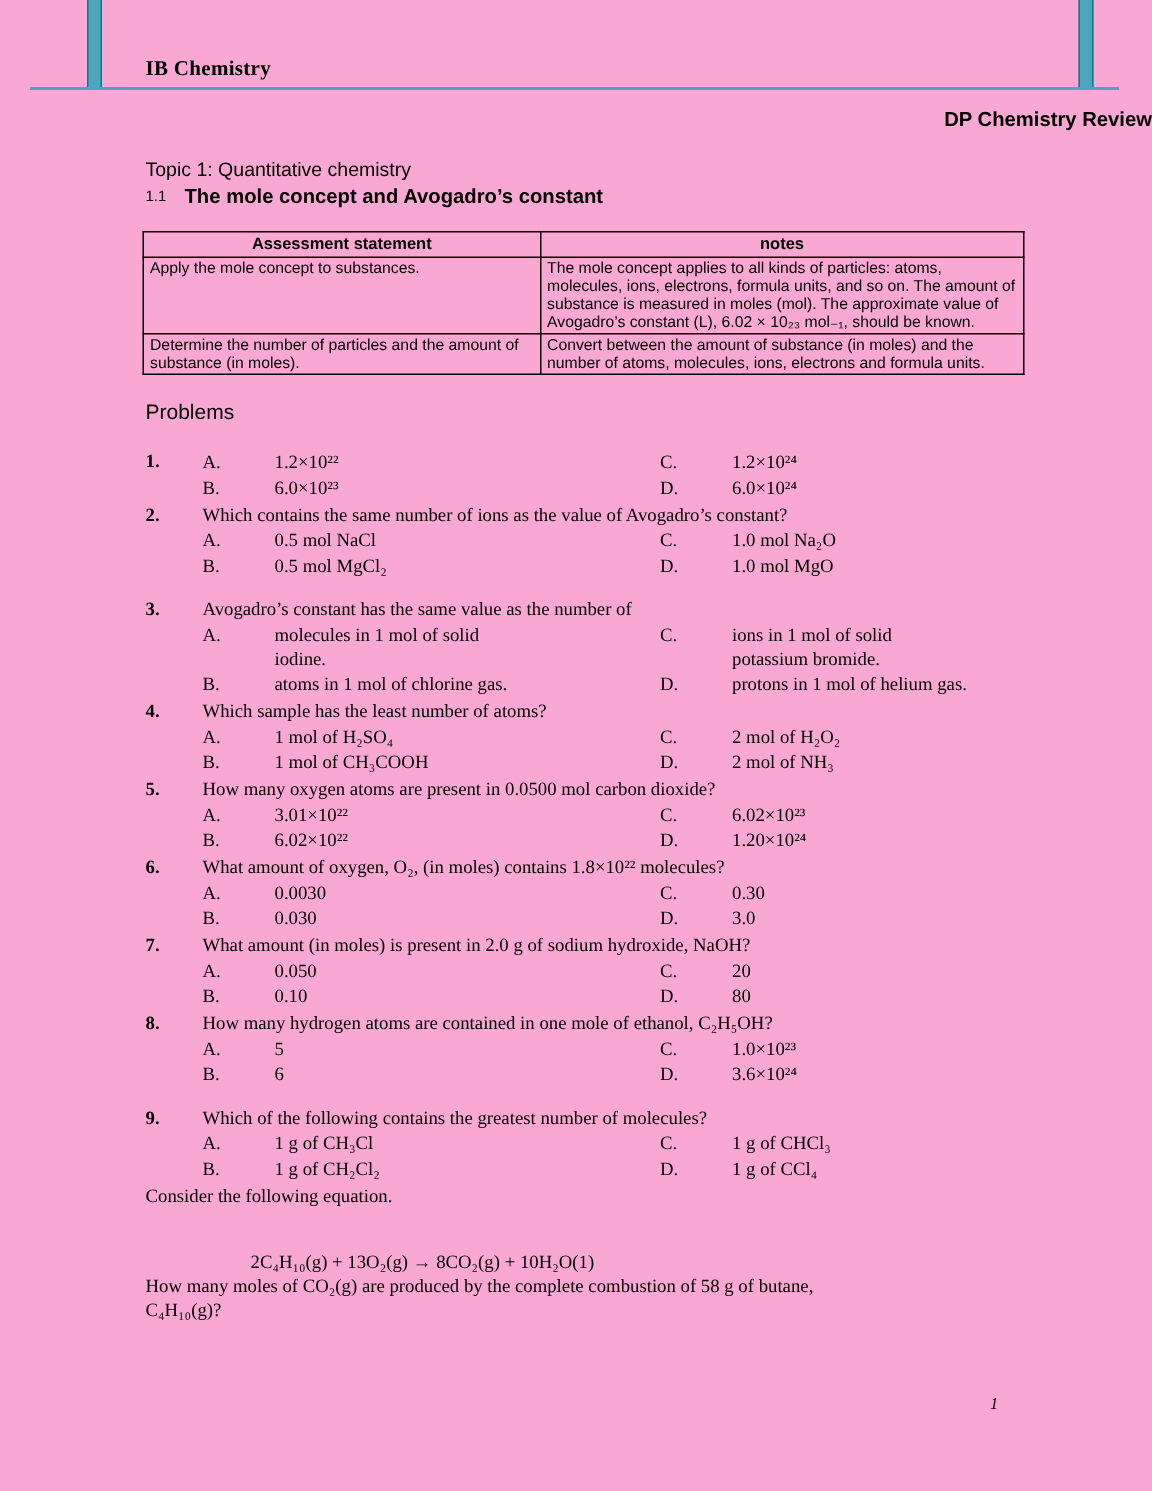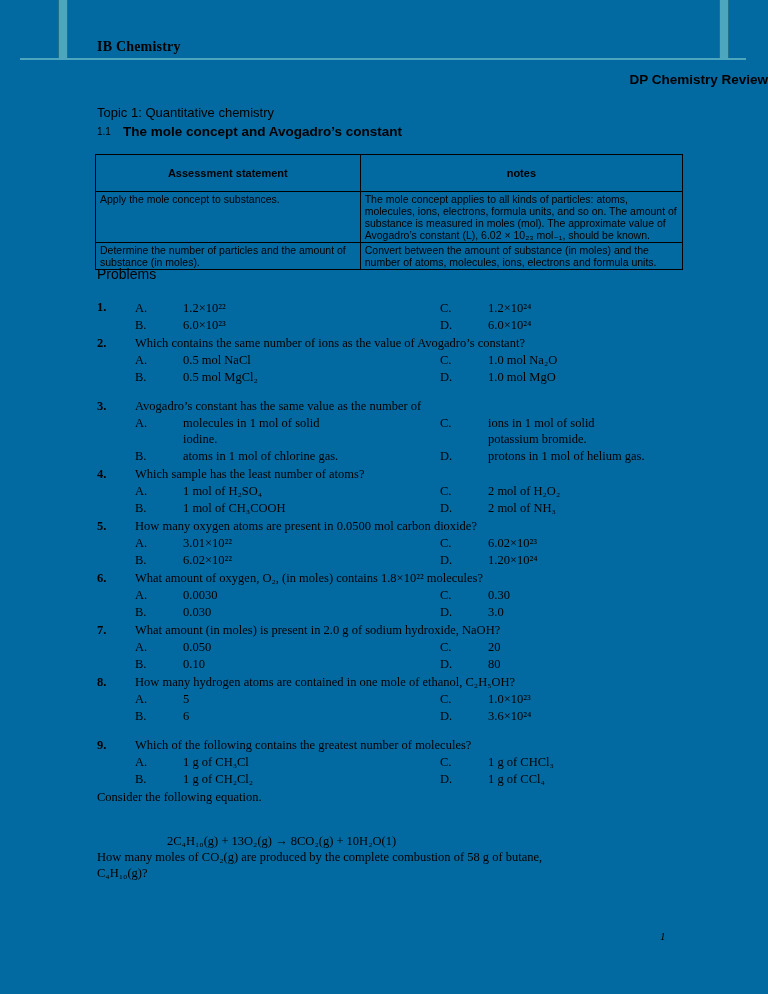--- a/index.html
+++ b/index.html
@@ -1,17 +1,17 @@
 <!DOCTYPE html>
 <html><head>
 <meta charset="utf-8">
 <style>
   html,body { margin:0; padding:0; background:#ffffff; }
   .page {
-    position:relative; width:768px; height:994px; background:#0369a1;
+    position:relative; width:768px; height:994px; background:#f9a8d4;
     color:#000; overflow:hidden;
     font-family:"Liberation Serif","DejaVu Serif",serif;
   }
   .sans { font-family:"Liberation Sans","DejaVu Sans",sans-serif; }
 
   
   .accent-bar { position:absolute; top:0; width:8px; height:58px;
     background:#4BA6BE; border:1px solid #20708c; border-top:none; }
   .accent-bar.left  { left:58px; }
   .accent-bar.right { left:719px; }
@@ -22,21 +22,21 @@
     font-weight:bold; font-size:13.5px; }
   .topic-line { position:absolute; left:97px; top:105px; font-size:13px; }
   .section-line { position:absolute; left:97px; top:122px; }
   .section-num { font-size:10px; display:inline-block; width:26px; vertical-align:1px; }
   .section-title { font-weight:bold; font-size:13.5px; }
 
   
   .assess-table { position:absolute; left:95px; top:154px; width:588px;
     border-collapse:collapse; font-size:10.5px; line-height:12px; }
   .assess-table th, .assess-table td { border:1px solid #000; padding:1px 4px; vertical-align:top; }
-  .assess-table th { text-align:center; font-size:11px; padding:12px 4px; }
+  .assess-table th { text-align:center; font-size:11px; padding:2px 4px; }
   .col-statement { width:257px; }
   .col-notes { width:315px; }
 
   .problems-heading { position:absolute; left:97px; top:266px; font-weight:normal; font-size:14px; }
 
   
   .questions { position:absolute; left:97px; top:297px; width:586px; font-size:12.5px; line-height:16px; }
   .q { display:flex; margin-top:2px; }
   .q.gap-before { margin-top:13px; }
   .q-num { width:38px; flex:none; font-weight:bold; }

